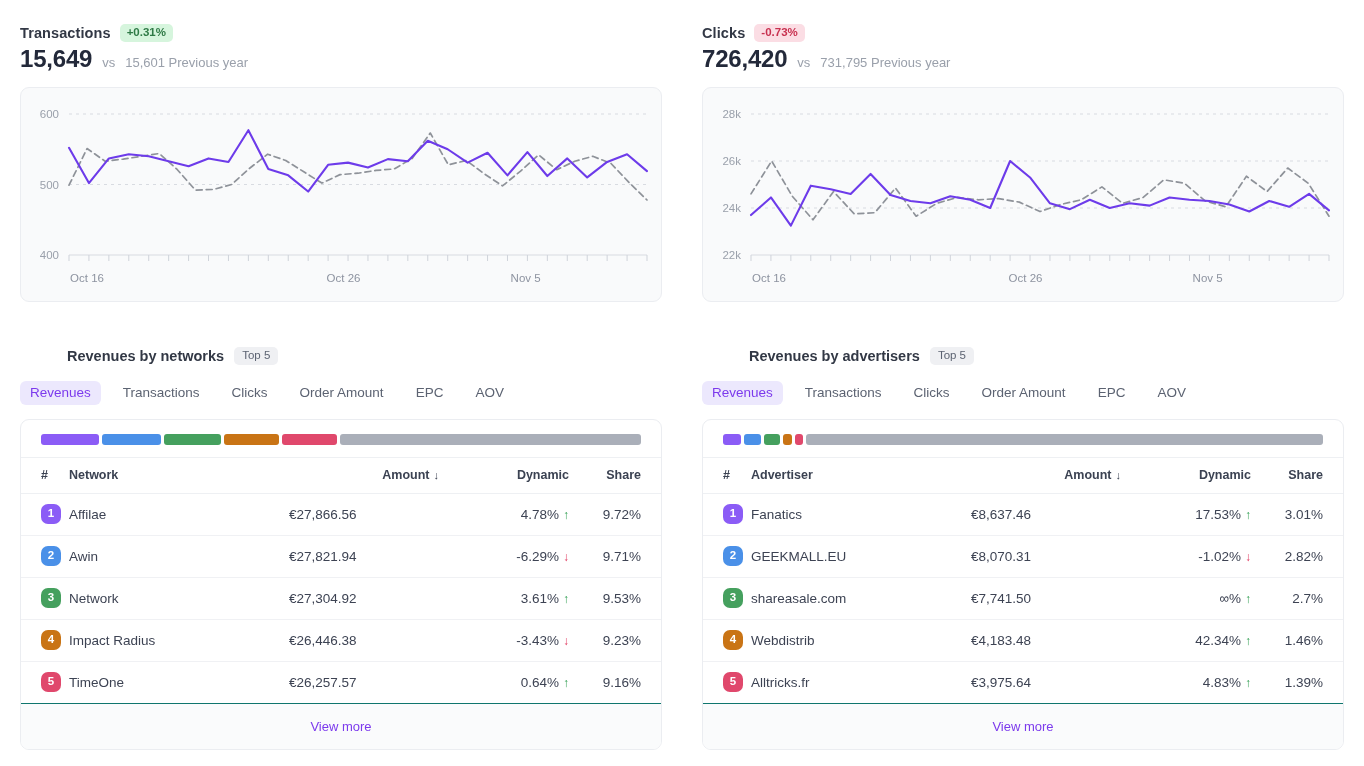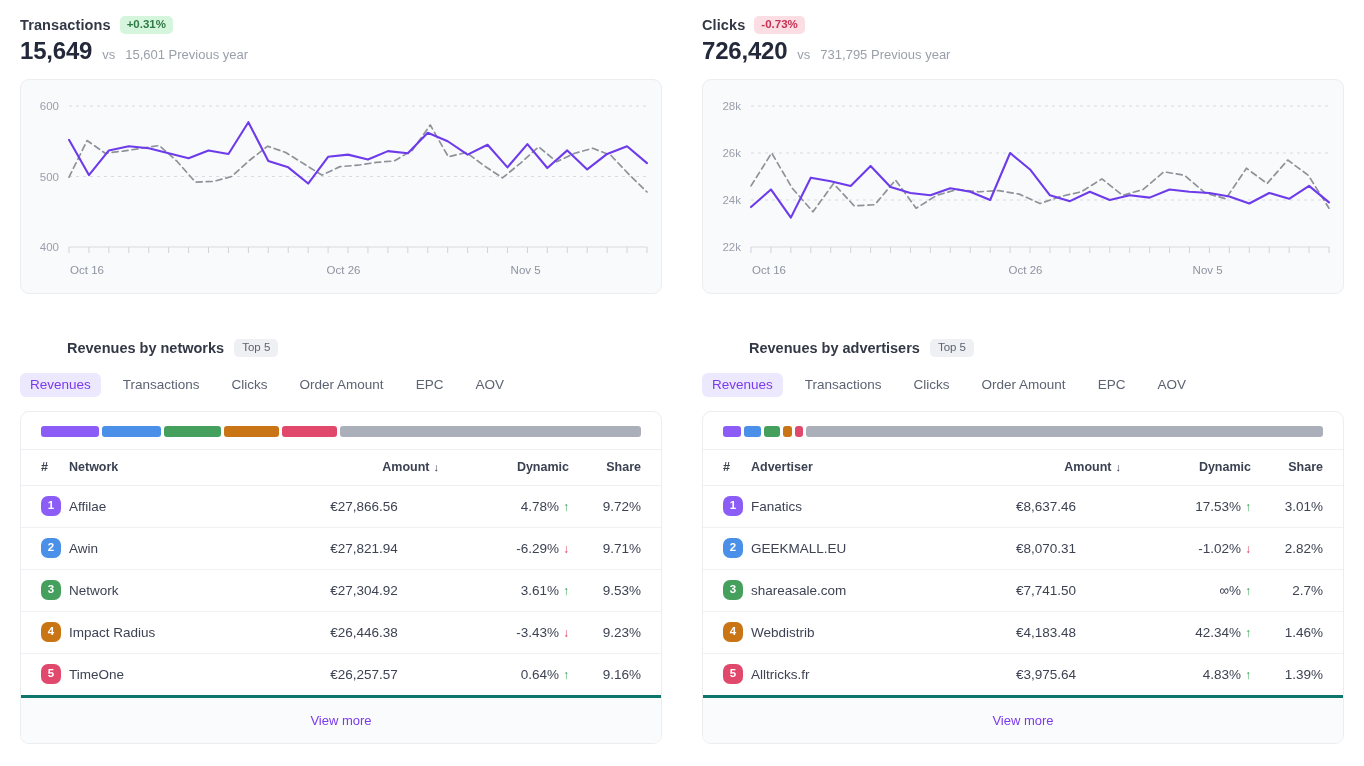--- a/index.html
+++ b/index.html
@@ -13,21 +13,21 @@
   }
   .page {
     width: 1364px; height: 766px;
     position: relative;
     padding: 0;
   }
   .cols {
     display: flex;
     width: 1364px;
   }
-  .col { width: 682px; padding: 0 20px; }
+  .col { width: 682px; padding: 8px 20px; }
 
   
   .kpi-head { padding-top: 14px; }
   .kpi-titlerow {
     display: flex; align-items: center; gap: 9px;
     height: 22px;
   }
   .kpi-title {
     font-size: 14.5px; font-weight: bold; color: #323845; letter-spacing: 0.1px;
   }
@@ -121,31 +121,31 @@
   }
   tbody tr:first-child td { border-top: 1px solid #eef0f3; }
 
   .badge {
     display: inline-flex; align-items: center; justify-content: center;
     width: 20px; height: 20px; border-radius: 7px;
     color: #ffffff; font-size: 11.5px; font-weight: bold;
     line-height: 1;
   }
   .name-cell { color: #3d4353; }
-  .amount-cell { text-align: center; color: #3d4353; }
+  .amount-cell { text-align: left; color: #3d4353; }
   .dyn-cell { text-align: right; white-space: nowrap; }
   .share-cell { text-align: right; color: #3d4353; padding-right: 20px !important; }
   .arrow { font-size: 12px; margin-left: 4px; }
   .arrow.up { color: #2f9e51; }
   .arrow.down { color: #e0395f; }
 
   .viewmore {
     text-align: center;
     padding: 13px 0 14px;
-    border-top: 3px solid #0f766e;
+    border-top: 1px solid #0f766e;
     background: #fafbfc;
   }
   .viewmore span {
     font-size: 13px; color: #7c3aed; cursor: pointer;
   }
   .sort-arrow { font-size: 11px; margin-left: 4px; color: #3b4252; }
 </style>
 </head>
 <body>
 

